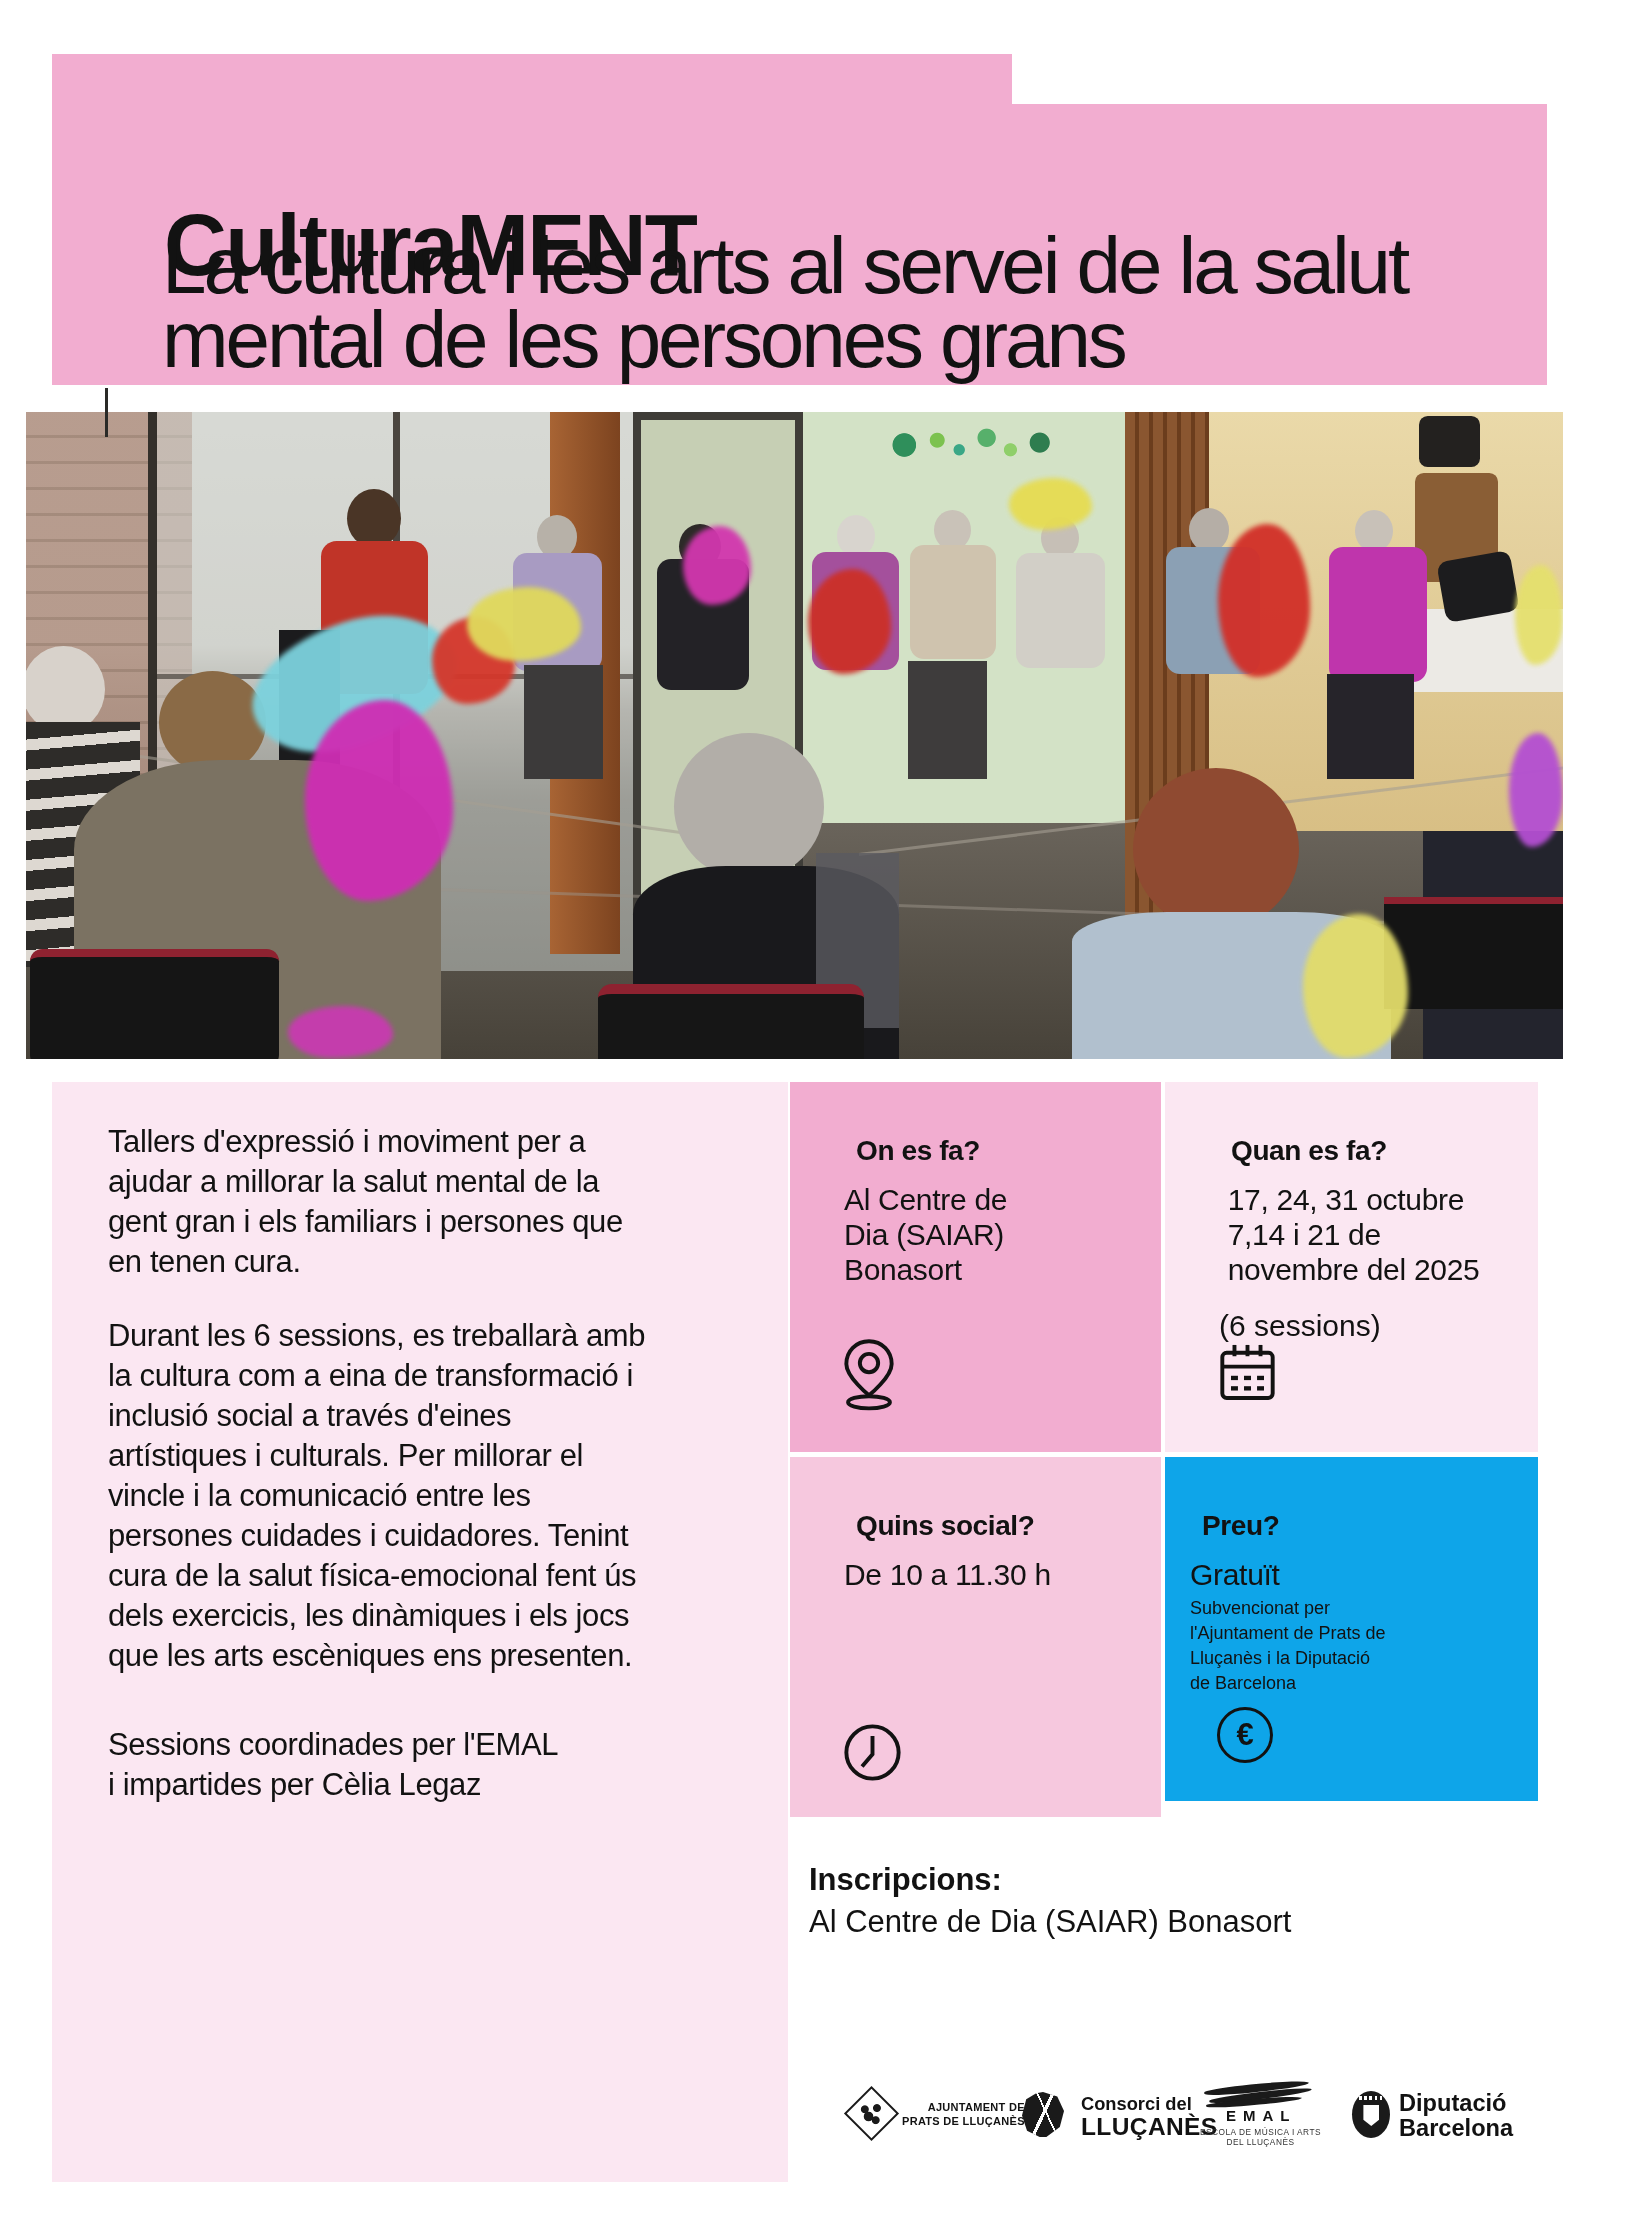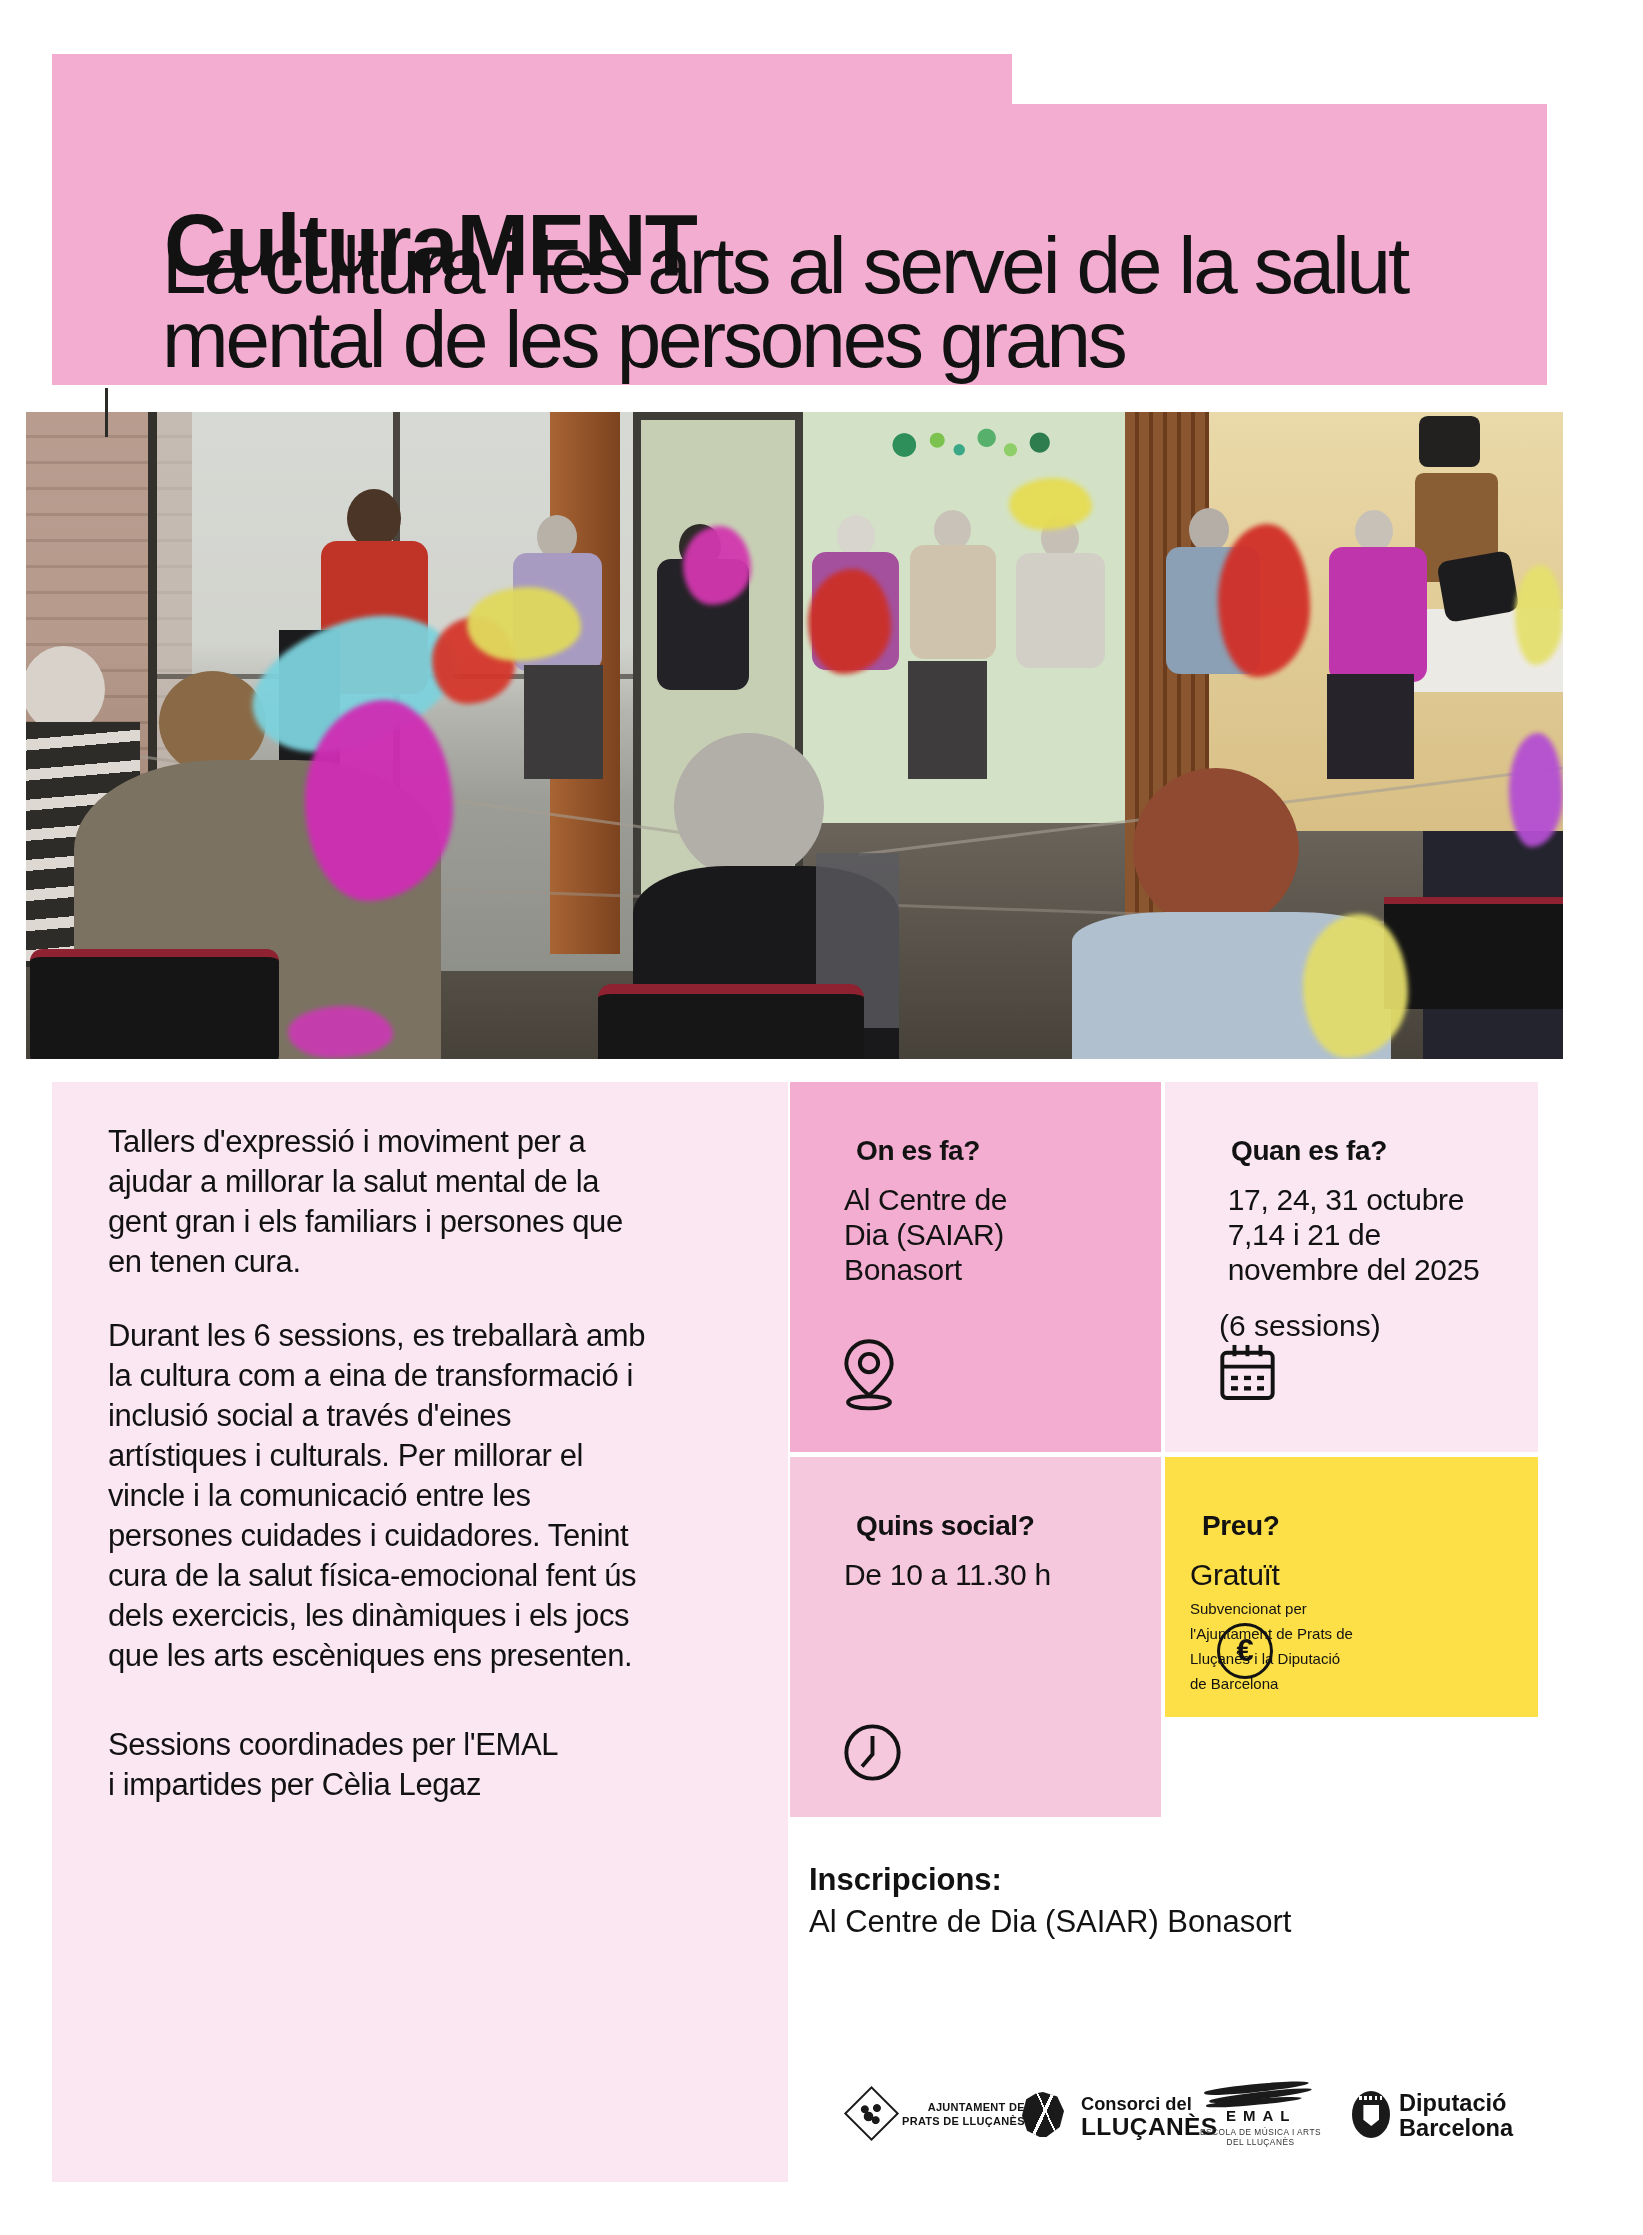--- a/index.html
+++ b/index.html
@@ -24,26 +24,26 @@
   .intro-col{left:52px;top:1082px;width:736px;height:1100px;background:#FBE7F2;
              padding:40px 44px 0 56px;box-sizing:border-box;}
   .intro-col p{margin:0;font-size:31px;line-height:40px;letter-spacing:-0.4px;}
   .intro-p1{margin-bottom:34px !important;}
   .intro-p2{margin-bottom:49px !important;}
   
   .cell{box-sizing:border-box;padding:38px 26px 0 54px;}
   .cell-where{left:790px;top:1082px;width:371px;height:370px;background:#F2ADD0;}
   .cell-when{left:1165px;top:1082px;width:373px;height:370px;background:#FBE7F2;}
   .cell-schedule{left:790px;top:1457px;width:371px;height:360px;background:#F6C8DE;}
-  .cell-price{left:1165px;top:1457px;width:373px;height:260px;background:#fde047;padding-left:25px;}
+  .cell-price{left:1165px;top:1457px;width:373px;height:344px;background:#0ea5e9;padding-left:25px;}
   .cell h3{margin:12px;font-size:28px;line-height:38px;letter-spacing:-0.4px;}
   .cell .body{font-size:30px;line-height:35px;letter-spacing:-0.3px;}
   .cell-when .body{padding-left:8.7px;}
   .note{font-size:30px;line-height:35px;margin-top:21px;}
-  .small{font-size:15px;line-height:25px;margin-top:3.5px;letter-spacing:0;}
+  .small{font-size:18px;line-height:25px;margin-top:3.5px;letter-spacing:0;}
   .cell .icon{position:absolute;}
   .icon-pin{left:45px;bottom:38px;}
   .icon-calendar{left:51px;bottom:45px;}
   .icon-clock{left:52px;bottom:31px;}
   .icon-euro{left:52px;bottom:38px;width:56px;height:56px;border:3.5px solid #121212;border-radius:50%;
              display:flex;align-items:center;justify-content:center;font-size:31px;font-weight:bold;box-sizing:border-box;}
   
   .insc{left:809px;top:1861px;}
   .insc h3{margin:0;font-size:31px;line-height:38px;}
   .insc div{font-size:31px;line-height:38px;margin-top:3.5px;}

